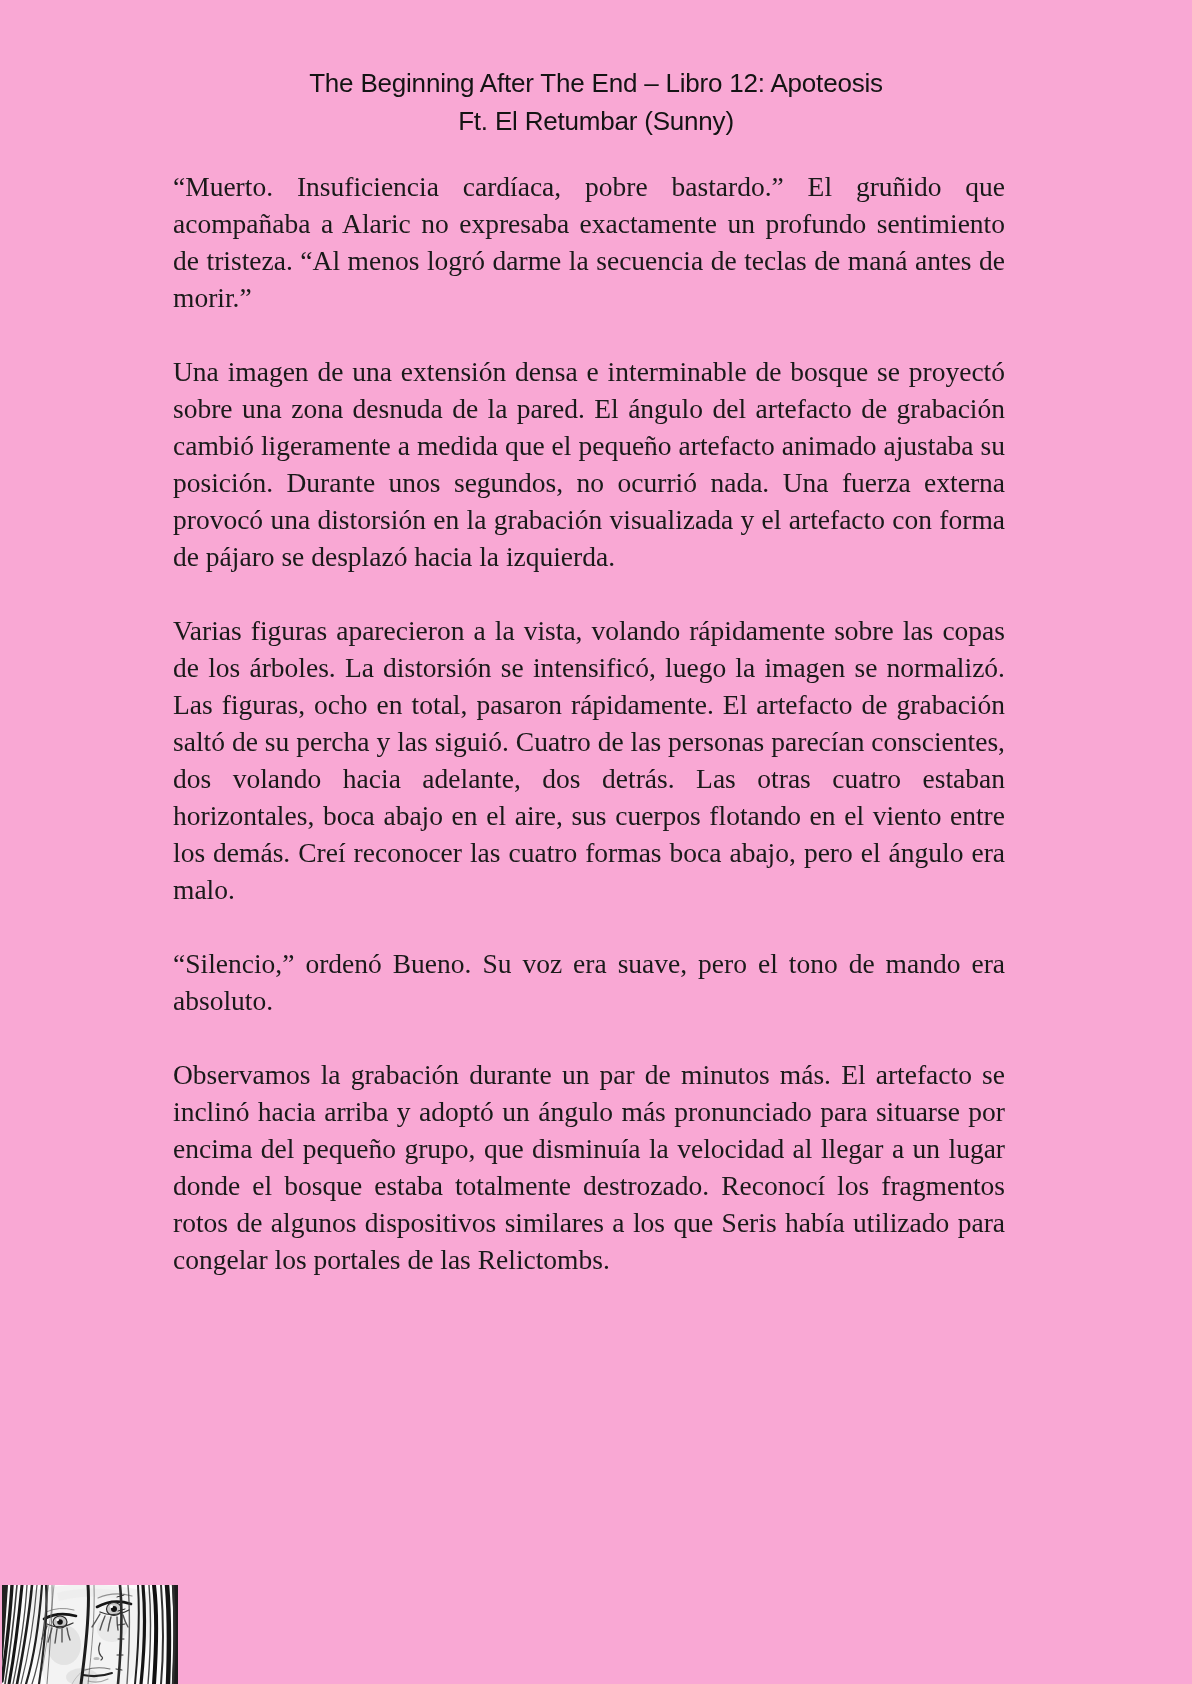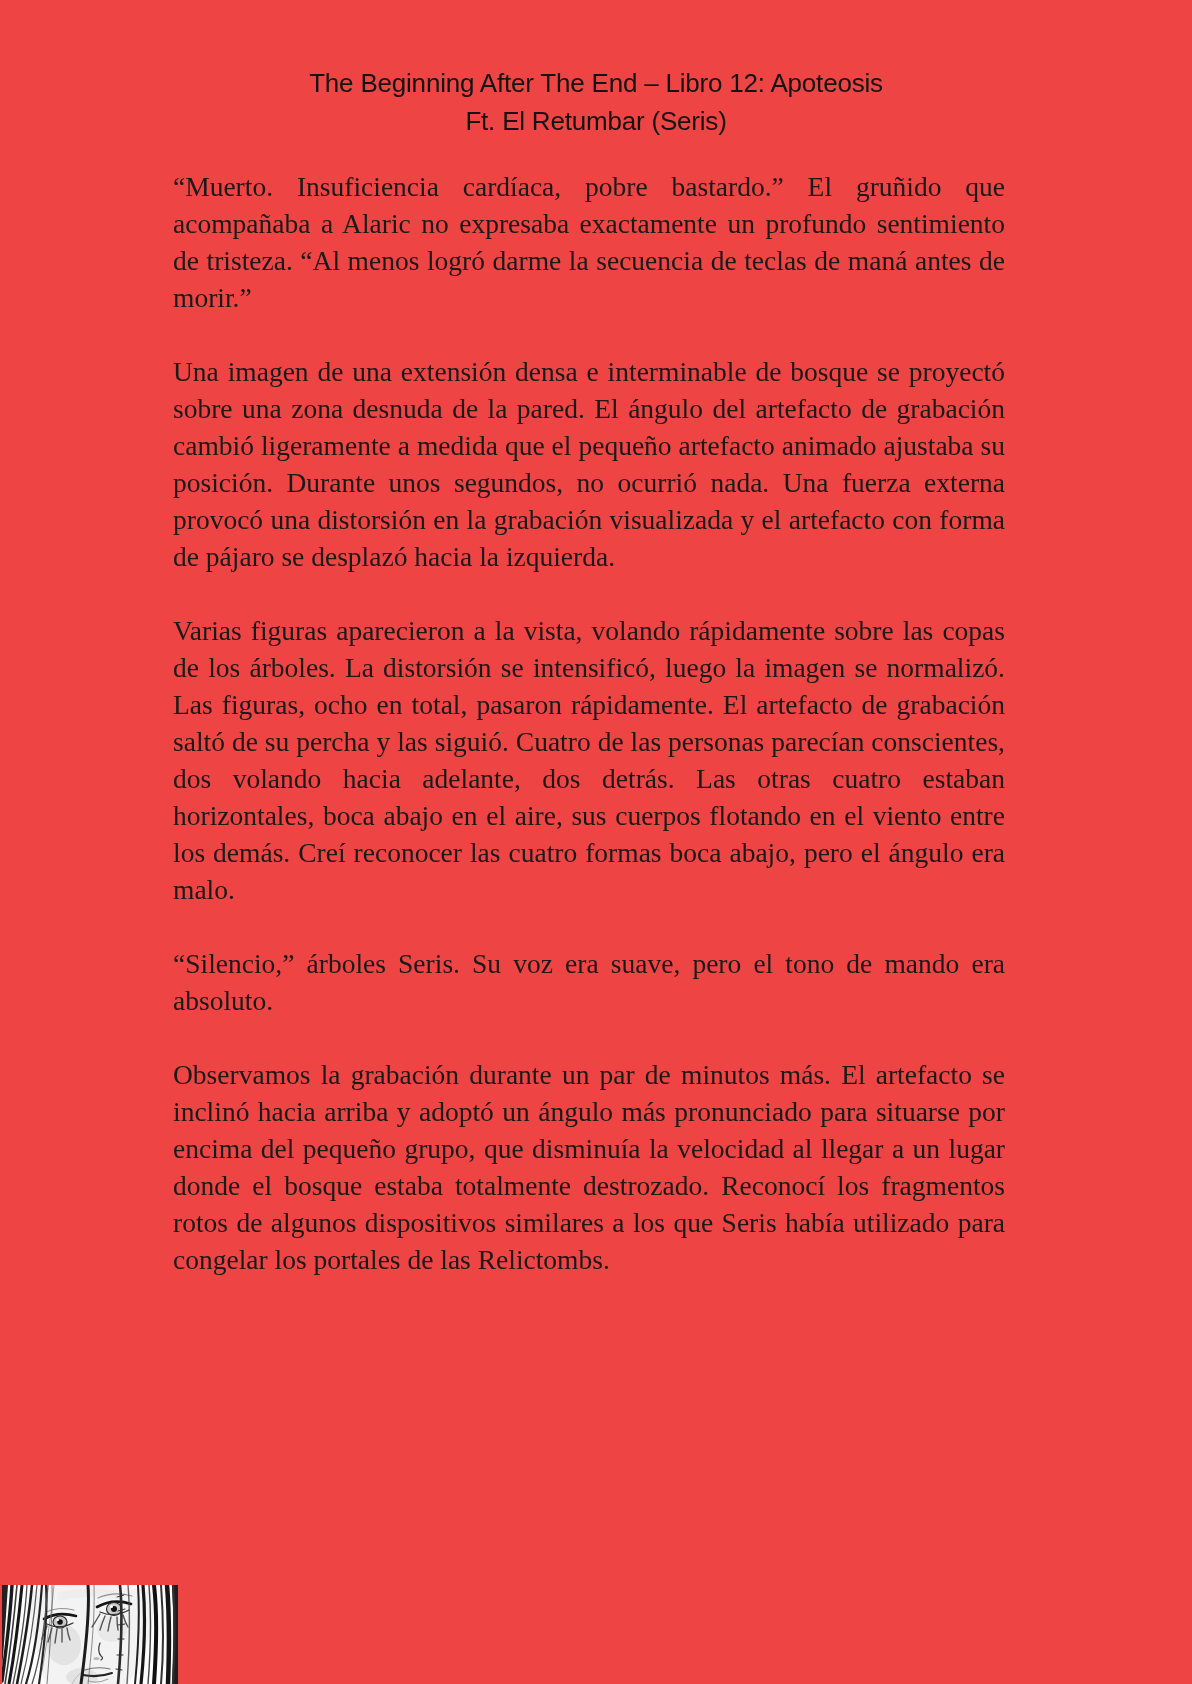--- a/index.html
+++ b/index.html
@@ -9,21 +9,21 @@
   }
   body {
     width: 1192px;
     height: 1684px;
     position: relative;
     overflow: hidden;
   }
   .page {
     position: absolute;
     inset: 0;
-    background: #ef4444;
+    background: #f9a8d4;
     color: #1a1a1a;
   }
   .doc-header {
     padding-top: 64px;
     text-align: center;
     font-family: "Liberation Sans", sans-serif;
     font-size: 26px;
     line-height: 38px;
     letter-spacing: -0.2px;
     color: #141414;
@@ -48,28 +48,28 @@
     overflow: hidden;
   }
 </style>
 </head>
 <body>
 
 <div class="page">
 
   <header class="doc-header">
     <div>The Beginning After The End – Libro 12: Apoteosis</div>
-    <div>Ft. El Retumbar (Seris)</div>
+    <div>Ft. El Retumbar (Sunny)</div>
   </header>
 
   <main class="doc-content">
     <p>“Muerto. Insuficiencia cardíaca, pobre bastardo.” El gruñido que acompañaba a Alaric no expresaba exactamente un profundo sentimiento de tristeza. “Al menos logró darme la secuencia de teclas de maná antes de morir.”</p>
     <p>Una imagen de una extensión densa e interminable de bosque se proyectó sobre una zona desnuda de la pared. El ángulo del artefacto de grabación cambió ligeramente a medida que el pequeño artefacto animado ajustaba su posición. Durante unos segundos, no ocurrió nada. Una fuerza externa provocó una distorsión en la grabación visualizada y el artefacto con forma de pájaro se desplazó hacia la izquierda.</p>
     <p>Varias figuras aparecieron a la vista, volando rápidamente sobre las copas de los árboles. La distorsión se intensificó, luego la imagen se normalizó. Las figuras, ocho en total, pasaron rápidamente. El artefacto de grabación saltó de su percha y las siguió. Cuatro de las personas parecían conscientes, dos volando hacia adelante, dos detrás. Las otras cuatro estaban horizontales, boca abajo en el aire, sus cuerpos flotando en el viento entre los demás. Creí reconocer las cuatro formas boca abajo, pero el ángulo era malo.</p>
-    <p>“Silencio,” árboles Seris. Su voz era suave, pero el tono de mando era absoluto.</p>
+    <p>“Silencio,” ordenó Bueno. Su voz era suave, pero el tono de mando era absoluto.</p>
     <p>Observamos la grabación durante un par de minutos más. El artefacto se inclinó hacia arriba y adoptó un ángulo más pronunciado para situarse por encima del pequeño grupo, que disminuía la velocidad al llegar a un lugar donde el bosque estaba totalmente destrozado. Reconocí los fragmentos rotos de algunos dispositivos similares a los que Seris había utilizado para congelar los portales de las Relictombs.</p>
   </main>
 
   <div class="footer-art">
     <svg role="img" width="176" height="99" viewBox="0 0 176 99" xmlns="http://www.w3.org/2000/svg" aria-label="Black-and-white manga sketch of a face with long hair strands falling over the eyes">
 
       <rect width="176" height="99" fill="#fcfcfc"></rect>
       <path d="M26,6 Q88,-8 152,8 Q154,55 126,99 L44,99 Q28,52 26,6 Z" fill="#f3f3f3"></path>
 
       <ellipse cx="62" cy="60" rx="17" ry="20" fill="#dedede" opacity="0.75"></ellipse>

